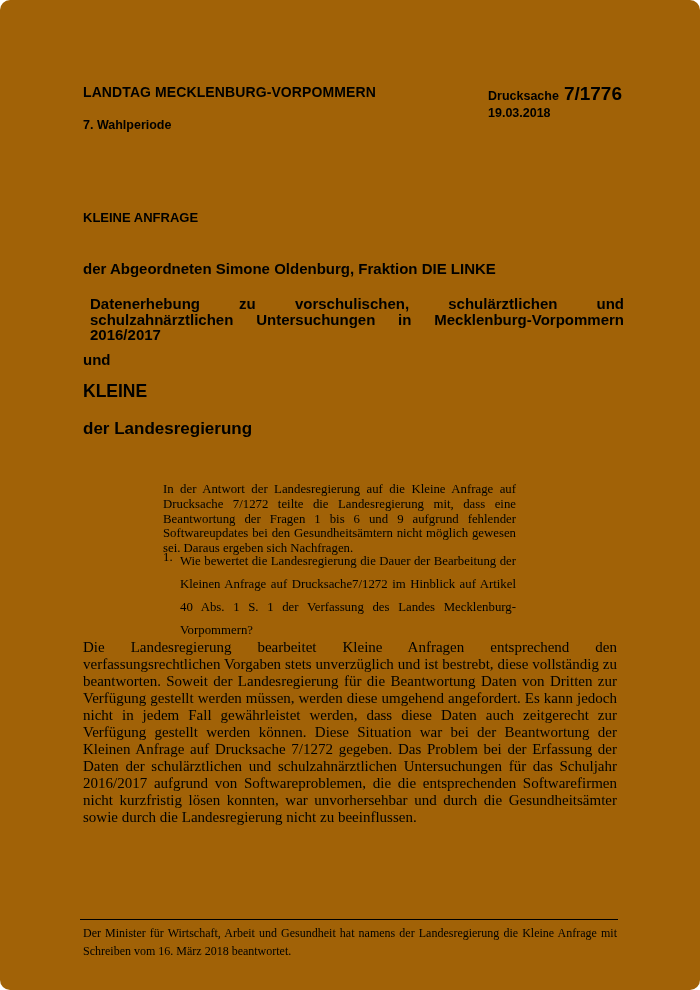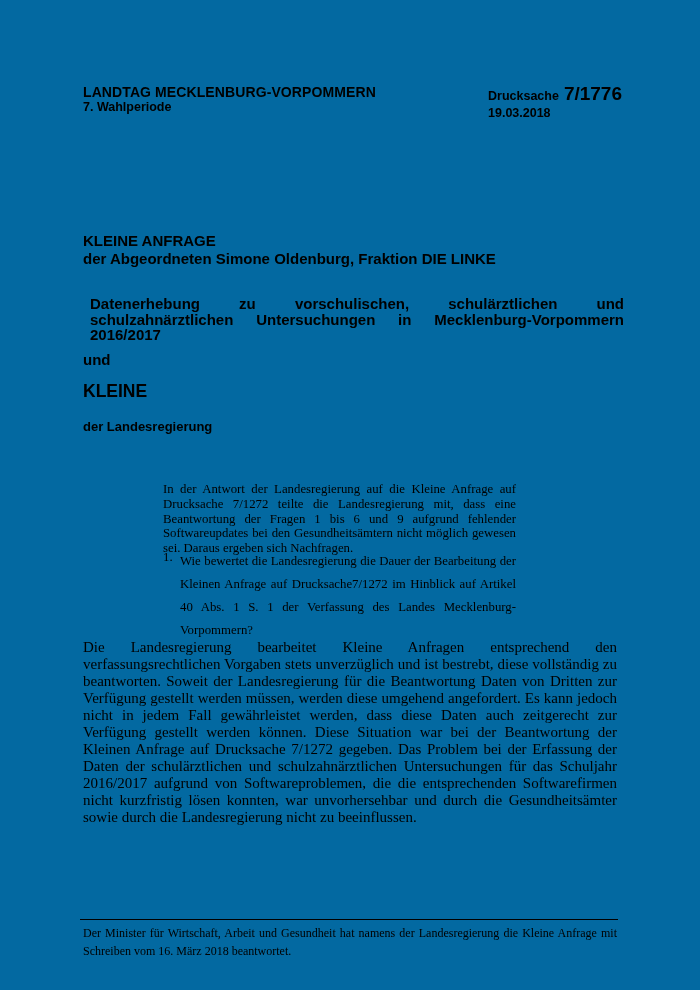--- a/index.html
+++ b/index.html
@@ -1,46 +1,47 @@
 <!DOCTYPE html>
 <html lang="de"><head>
 <meta charset="utf-8">
 <style>
   html, body { margin: 0; padding: 0; background: #ffffff; }
   .page {
     position: relative;
     width: 700px;
     height: 990px;
-    background: #0369a1;
+    background: #a16207;
     color: #000000;
     overflow: hidden;
+    border-radius: 10px;
   }
   .sans  { font-family: "Liberation Sans", "DejaVu Sans", sans-serif; }
   .serif { font-family: "Liberation Serif", "DejaVu Serif", serif; }
   .b { font-weight: bold; }
 
   
   .hdr-left  { position: absolute; left: 83px;  top: 84px; }
   .institution { font-size: 14px; letter-spacing: 0.1px; white-space: nowrap; }
-  .term        { font-size: 12.5px; margin-top: 0; }
+  .term        { font-size: 12.5px; margin-top: 18px; }
 
   .hdr-right { position: absolute; left: 488px; top: 83px; }
   .ds-line   { display: flex; align-items: baseline; gap: 5px; }
   .ds-label  { font-size: 12.5px; }
   .ds-number { font-size: 19px; }
   .doc-date  { font-size: 12.5px; margin-top: 1px; }
 
   
-  .kind       { position: absolute; left: 83px; top: 210px; font-size: 15px; margin-top: 22px; }
-  .author     { position: absolute; left: 83px; top: 250px; font-size: 15px; }
+  .kind       { position: absolute; left: 83px; top: 210px; font-size: 13px; }
+  .author     { position: absolute; left: 83px; top: 260px; font-size: 15px; }
   .subject    { position: absolute; left: 90px; top: 296px; width: 534px;
                 font-size: 15px; line-height: 15.6px; text-align: justify; }
   .connector  { position: absolute; left: 83px; top: 351px; font-size: 15px; }
   .answer-kind{ position: absolute; left: 83px; top: 381px; font-size: 17.5px; }
-  .answer-by  { position: absolute; left: 83px; top: 419px; font-size: 13px; }
+  .answer-by  { position: absolute; left: 83px; top: 419px; font-size: 17px; }
 
   
   .intro { position: absolute; left: 163px; top: 482px; width: 353px;
            font-size: 12.8px; line-height: 14.8px; text-align: justify; }
   .item  { position: absolute; left: 163px; top: 550px; width: 353px; display: flex; }
   .item-number { flex: none; width: 17px; font-size: 12.8px; line-height: 14.8px; }
   .item-text   { flex: 1; font-size: 12.8px; line-height: 23px; text-align: justify; }
 
   
   .answer { position: absolute; left: 83px; top: 639px; width: 534px;

